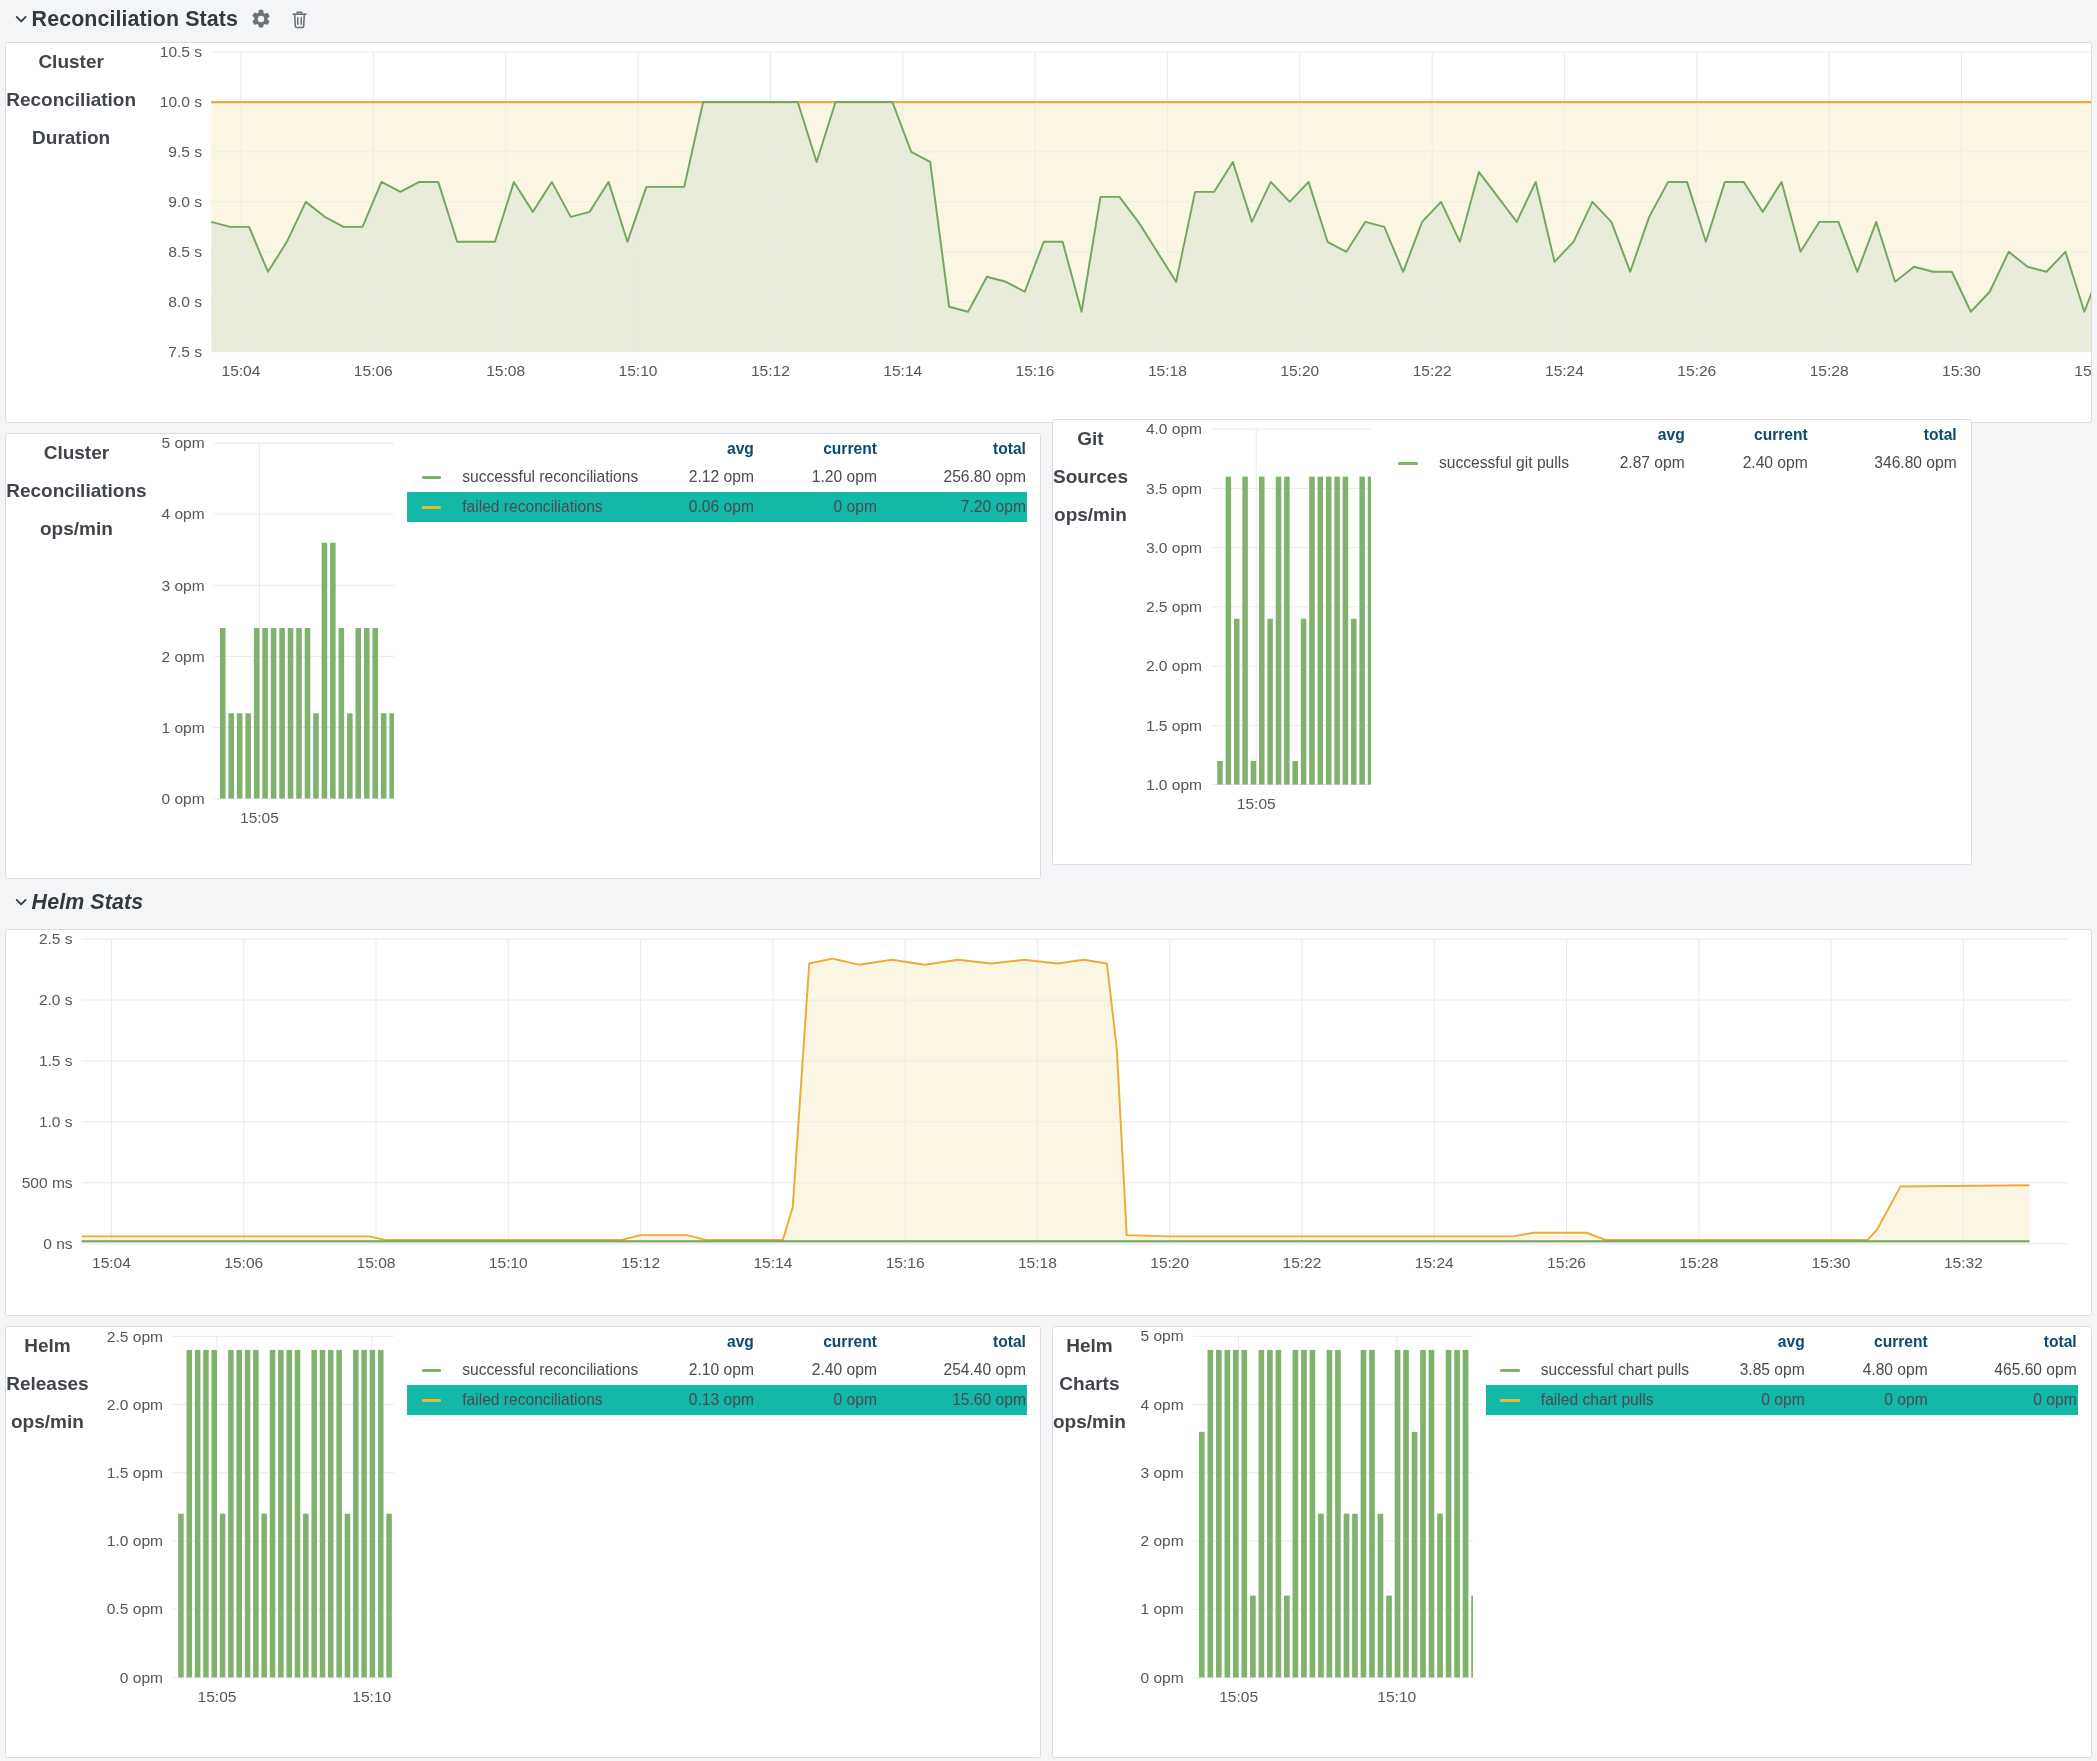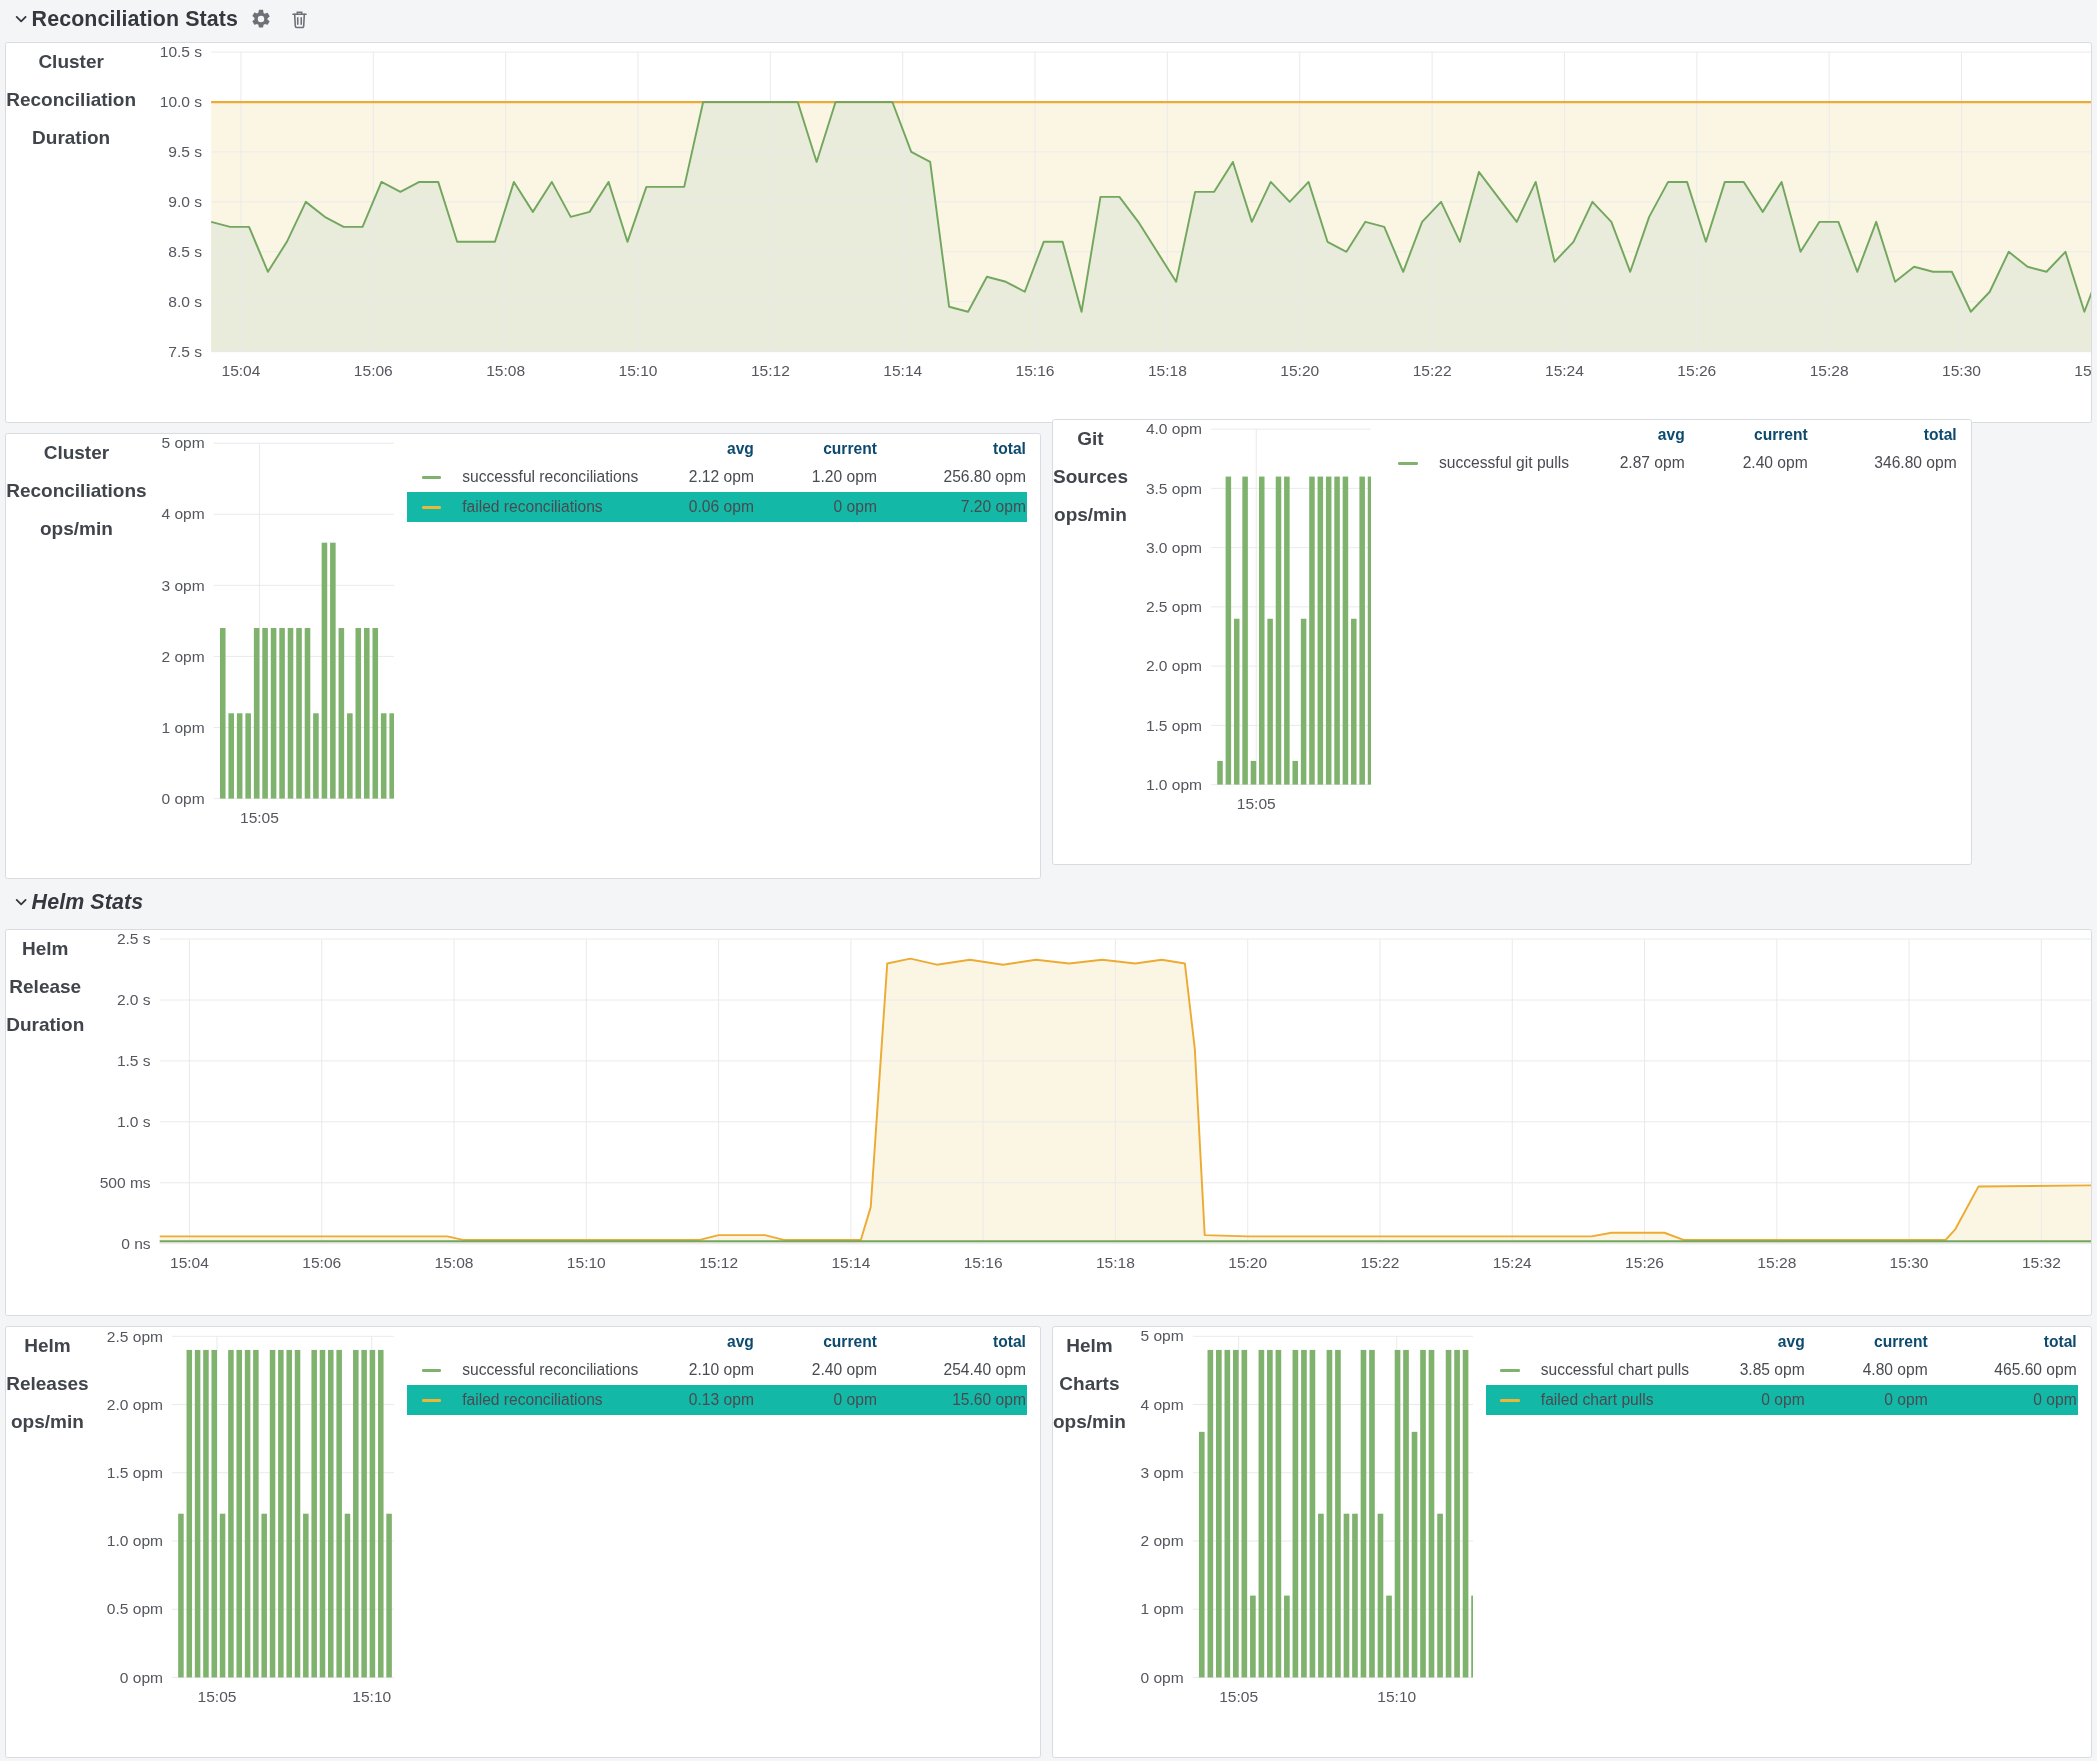--- a/index.html
+++ b/index.html
@@ -459,21 +459,20 @@
   <div class="section-header" id="sec2" style="left:14.3px;top:890px;font-style:italic;">
     <span class="chev">
       <svg width="14.3" height="14.3" viewBox="0 0 16 16">
           <path d="M3 5.5 L8 10.5 L13 5.5" fill="none" stroke="#35393f" stroke-width="2" stroke-linecap="round" stroke-linejoin="round"></path>
         </svg>
     </span>
     <span class="sec-title">Helm Stats</span>
   </div>
 
   <section class="panel" id="p4" style="left:5.2px;top:929px;width:2087px;height:387px;">
-    <div class="panel-title">Helm Release Duration</div>
     <div class="plot" id="plot-helm_duration">
         <svg width="2086" height="350" viewBox="0 0 3216 540">
           <path d="M115.6,484.0L115.6,472.7L559.5,472.7L585.0,478.4L947.3,478.4L977.9,470.8L1049.3,470.8L1079.9,478.4L1197.3,478.4L1212.6,427.6L1238.1,51.6L1273.8,44.1L1314.6,53.5L1365.6,46.0L1416.7,53.5L1467.7,46.0L1518.7,51.6L1569.7,46.0L1620.7,51.6L1661.6,46.0L1697.3,51.6L1712.6,183.2L1727.9,470.8L1794.2,472.7L2324.8,472.7L2355.4,467.1L2437.1,467.1L2467.7,478.4L2870.8,478.4L2886.1,461.4L2921.8,395.6L3120.8,393.8L3120.8,484.0Z" fill="#fbf6e4"></path>
           <path d="M115.6,484.0L115.6,480.2L3120.8,480.2L3120.8,484.0Z" fill="#eef0e3"></path>
           <line x1="115.6" y1="484.0" x2="3182" y2="484.0" stroke="#e9e9eb" stroke-width="1.5"></line>
           <line x1="115.6" y1="390.0" x2="3182" y2="390.0" stroke="#e9e9eb" stroke-width="1.5"></line>
           <line x1="115.6" y1="296.0" x2="3182" y2="296.0" stroke="#e9e9eb" stroke-width="1.5"></line>
           <line x1="115.6" y1="202.0" x2="3182" y2="202.0" stroke="#e9e9eb" stroke-width="1.5"></line>
           <line x1="115.6" y1="108.0" x2="3182" y2="108.0" stroke="#e9e9eb" stroke-width="1.5"></line>
           <line x1="115.6" y1="14.0" x2="3182" y2="14.0" stroke="#e9e9eb" stroke-width="1.5"></line>

